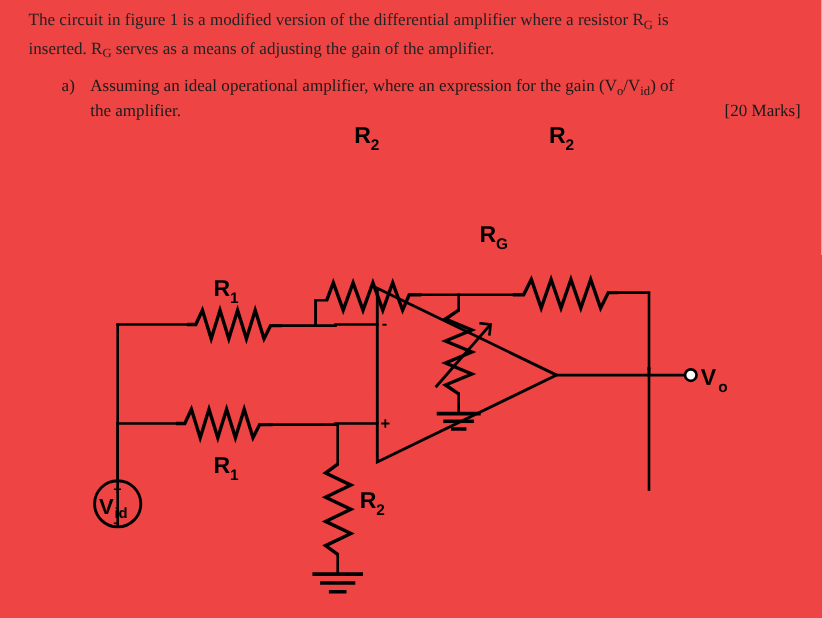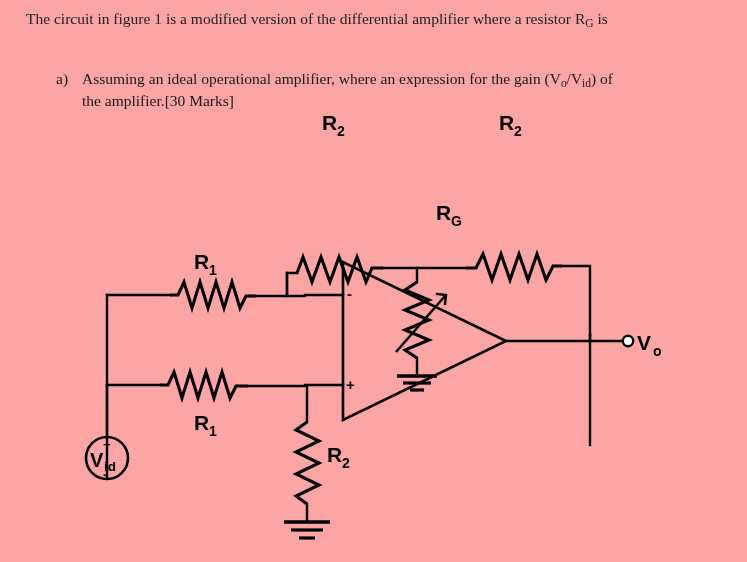--- a/index.html
+++ b/index.html
@@ -4,21 +4,21 @@
 <style>
   html, body {
     margin: 0;
     padding: 0;
     background: #ffffff;
   }
   #page {
     position: relative;
     width: 747px;
     height: 562px;
-    background: #fca5a5;
+    background: #ef4444;
     overflow: hidden;
     font-family: "Liberation Serif", "DejaVu Serif", serif;
     color: #1a1a1a;
   }
   .prose {
     position: absolute;
     left: 26px;
     top: 8px;
     width: 700px;
     font-size: 15.5px;
@@ -43,21 +43,21 @@
   .qlabel {
     width: 26px;
     flex: 0 0 26px;
   }
   .qtext {
     flex: 1 1 auto;
   }
   .qsecond {
     margin-left: 26px;
     display: flex;
-    justify-content: flex-start;
+    justify-content: space-between;
     width: 646px;
   }
 
   #circuit {
     position: absolute;
     left: 0;
     top: 110px;
     width: 747px;
     height: 452px;
   }
@@ -113,30 +113,31 @@
     stroke-linecap: butt;
   }
 </style>
 </head>
 <body>
 
 <div id="page">
 
   <div class="prose">
     <p><span>The circuit in figure 1 is a modified version of the differential amplifier where a resistor R</span><span class="sub">G</span><span> is</span></p>
+    <p><span>inserted. R</span><span class="sub">G</span><span> serves as a means of adjusting the gain of the amplifier.</span></p>
   </div>
 
   <div class="qblock">
     <div class="qrow">
       <div class="qlabel">a)</div>
       <div class="qtext"><span>Assuming an ideal operational amplifier, where an expression for the gain (V</span><span class="sub">o</span><span>/V</span><span class="sub">id</span><span>) of</span></div>
     </div>
     <div class="qsecond">
       <span>the amplifier.</span>
-      <span>[30 Marks]</span>
+      <span>[20 Marks]</span>
     </div>
   </div>
 
   <svg id="circuit" viewBox="0 0 747 452">
 
     <path class="wire" d="M 287 185 L 287 163 L 297 163"></path>
 
     <path class="zig" d="M 297 163 L 303 147 L 312 172 L 321 147 L 330 172 L 339 147 L 348 172 L 357 147 L 366 172 L 372 158 L 383 158"></path>
 
     <path class="wire" d="M 383 158 L 466 158"></path>

